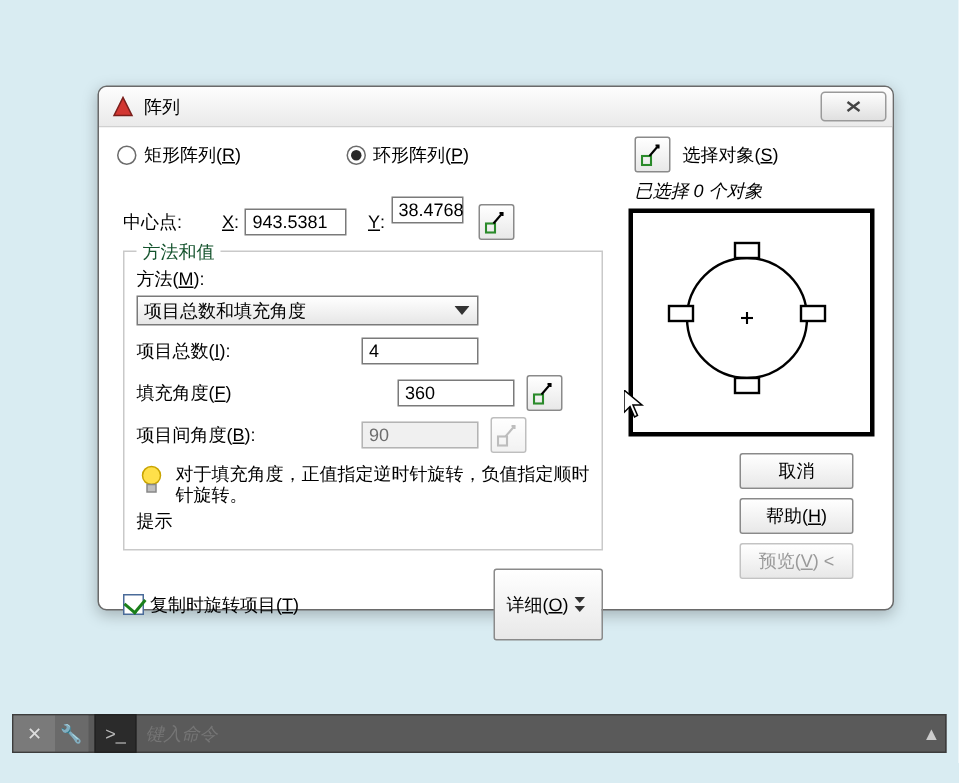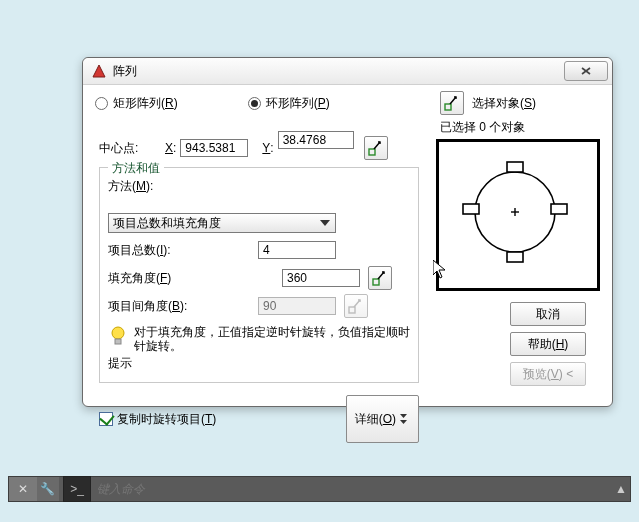--- a/index.html
+++ b/index.html
@@ -7,21 +7,21 @@
     font-family: "Microsoft YaHei", "SimSun", Tahoma, sans-serif;
     font-size: 12px;
     background: #d9ecf2;
     width: 639px;
     height: 522px;
     position: relative;
     overflow: hidden;
   }
   .dialog {
     position: absolute;
-    left: 82px;
+    left: 65px;
     top: 57px;
     width: 529px;
     height: 348px;
     background: #fff;
     border: 1px solid #6a6a6a;
     border-radius: 6px;
     box-shadow: 0 3px 10px rgba(0,0,0,.25);
   }
   .titlebar {
     height: 26px;
@@ -70,21 +70,21 @@
     background: linear-gradient(#fff,#e8e8e8);
     border-radius: 2px;
     display: inline-flex; align-items: center; justify-content: center;
     cursor: pointer;
   }
   .pick-btn svg { display:block; }
   .select-area {
     position: absolute; right: 12px; top: 6px; width: 160px;
   }
   .select-row { display: flex; align-items: center; gap: 8px; }
-  .sel-count { position: absolute; right: 12px; top: 34px; width: 160px; }
+  .sel-count { position: absolute; right: 12px; top: 34px; width: 160px; font-style: italic; }
   .preview {
     position: absolute; right: 12px; top: 54px;
     width: 158px; height: 146px;
     border: 3px solid #000;
     background: #fff;
   }
   .left-col {
     position: absolute; left: 16px; top: 52px; width: 320px;
   }
   .row { display: flex; align-items: center; height: 22px; margin-bottom: 4px; }
@@ -244,34 +244,34 @@
     </div>
 
     <div class="left-col">
       <div class="row">
         <span class="lbl" style="width:58px">中心点:</span>
         <span class="lbl underline" style="width:16px;text-align:right">X</span>
           <span>:</span>
         <span class="textbox" style="width:68px;margin:0 10px 0 4px">943.5381</span>
         <span class="lbl underline" style="width:12px;text-align:right">Y</span>
           <span>:</span>
-        <span class="textbox" style="width:76px;margin:0 10px 16px 4px">38.4768</span>
+        <span class="textbox" style="width:48px;margin:0 10px 16px 4px">38.4768</span>
         <span class="pick-btn">
           <svg width="16" height="16" viewBox="0 0 16 16">
             <rect x="1" y="9" width="6" height="6" fill="none" stroke="#2a8a2a" stroke-width="1.4"></rect>
             <path d="M6 9 L12 2" stroke="#000" stroke-width="1.4"></path>
             <path d="M10 2 L12 2 L12 4" fill="none" stroke="#000" stroke-width="1.4"></path>
           </svg>
         </span>
       </div>
 
       <div class="group">
         <span class="group-title">方法和值</span>
 
-        <div style="margin-bottom:18px">方法(<span class="underline">M</span>):</div>
+        <div style="margin-bottom:2px">方法(<span class="underline">M</span>):</div>
         <div class="combo">
           <span>项目总数和填充角度</span>
           <span class="arrow">
             <svg width="10" height="6" viewBox="0 0 10 6">
                 <polygon points="0,0 10,0 5,6" fill="#333"></polygon>
               </svg>
           </span>
         </div>
 
         <div class="field-row">

